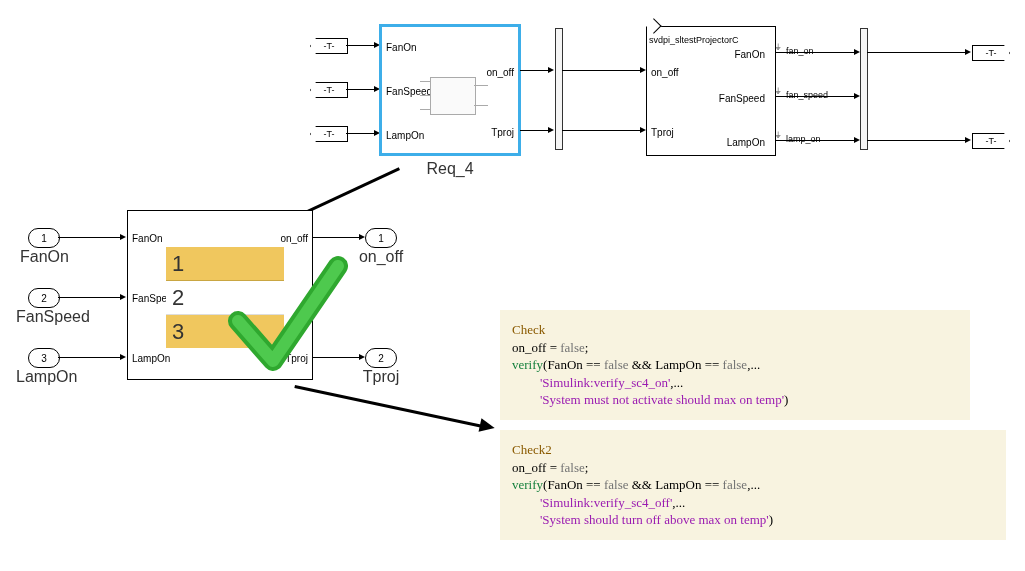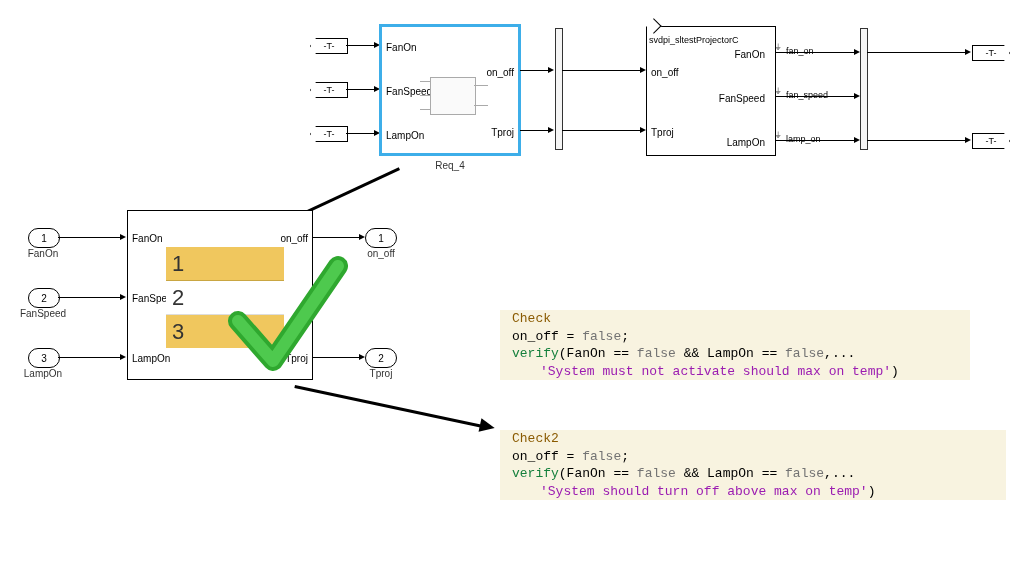--- a/index.html
+++ b/index.html
@@ -1,24 +1,24 @@
 <!DOCTYPE html>
 <html><head>
 <meta charset="utf-8">
 <style>
   html,body{margin:0;padding:0;width:1025px;height:571px;background:#fff;font-family:Arial,Helvetica,sans-serif;position:relative;overflow:hidden}
   .block{position:absolute;border:1px solid #000;background:#fff;box-sizing:border-box}
   .block.selected{border:2px solid #3daee9;box-shadow:0 0 0 1px #3daee9}
   .port-label{position:absolute;font-size:10px;color:#000;white-space:nowrap}
-  .block-name{position:absolute;font-size:10px;color:#333;text-align:center}
+  .block-name{position:absolute;font-size:16px;color:#333;text-align:center}
   .wire{position:absolute;background:#000;}
   .wire.h{height:1px}
   .arrowR{position:absolute;width:0;height:0;border-top:3px solid transparent;border-bottom:3px solid transparent;border-left:6px solid #000}
   .ghost{position:absolute;background:#f5f5f5;border:1px solid #333;width:6px;height:120px}
-  .codebox{position:absolute;background:#f8f3e0;padding:0 12px;font-family:Liberation Mono, monospace;font-size:13px;line-height:1.35;color:#000;box-sizing:border-box}
+  .codebox{position:absolute;background:#f8f3e0;padding:11px 12px;font-family:Liberation Serif, serif;font-size:13px;line-height:1.35;color:#000;box-sizing:border-box}
   .codebox .title{color:#8a5a00}
   .codebox .kw{color:#737373}
   .codebox .fn{color:#15803d}
   .codebox .str{color:#9b1cb1}
   .inport,.outport{position:absolute;border:1px solid #000;border-radius:10px;background:#fff;width:30px;height:18px;display:flex;align-items:center;justify-content:center;font-size:10px}
   .gotofrom{position:absolute;border:1px solid #000;background:#fff;width:36px;height:14px;font-size:9px;display:flex;align-items:center;justify-content:center}
   .gotofrom.left{clip-path:polygon(6px 0,100% 0,100% 100%,6px 100%,0 50%)}
   .gotofrom.right{clip-path:polygon(0 0,calc(100% - 6px) 0,100% 50%,calc(100% - 6px) 100%,0 100%)}
   .arrowLine{position:absolute;background:#000;height:3px;transform-origin:0 0}
   .arrowHead{position:absolute;width:0;height:0;border-top:7px solid transparent;border-bottom:7px solid transparent;border-left:15px solid #000;transform-origin:0 50%}
@@ -166,21 +166,23 @@
   </div>
 <div class="block-name" style="left:356px;top:368px;width:50px">Tproj</div>
 
 <div class="arrowLine" style="left:295px;top:385px;width:190px;transform:rotate(12deg)"></div>
 <div class="arrowHead" style="left:480px;top:418px;transform:rotate(12deg)"></div>
 
 <div class="codebox" style="left:500px;top:310px;width:470px">
   <div><span class="title">Check</span></div>
   <div><span>on_off = </span><span class="kw">false</span><span>;</span></div>
   <div><span class="fn">verify</span><span>(FanOn == </span><span class="kw">false</span><span> &amp;&amp; LampOn == </span><span class="kw">false</span><span>,...</span></div>
+  <div style="padding-left:28px"><span class="str">'Simulink:verify_sc4_on'</span><span>,...</span></div>
   <div style="padding-left:28px"><span class="str">'System must not activate should max on temp'</span><span>)</span></div>
 </div>
 
 <div class="codebox" style="left:500px;top:430px;width:506px">
   <div><span class="title">Check2</span></div>
   <div><span>on_off = </span><span class="kw">false</span><span>;</span></div>
   <div><span class="fn">verify</span><span>(FanOn == </span><span class="kw">false</span><span> &amp;&amp; LampOn == </span><span class="kw">false</span><span>,...</span></div>
+  <div style="padding-left:28px"><span class="str">'Simulink:verify_sc4_off'</span><span>,...</span></div>
   <div style="padding-left:28px"><span class="str">'System should turn off above max on temp'</span><span>)</span></div>
 </div>
 
 </body></html>

